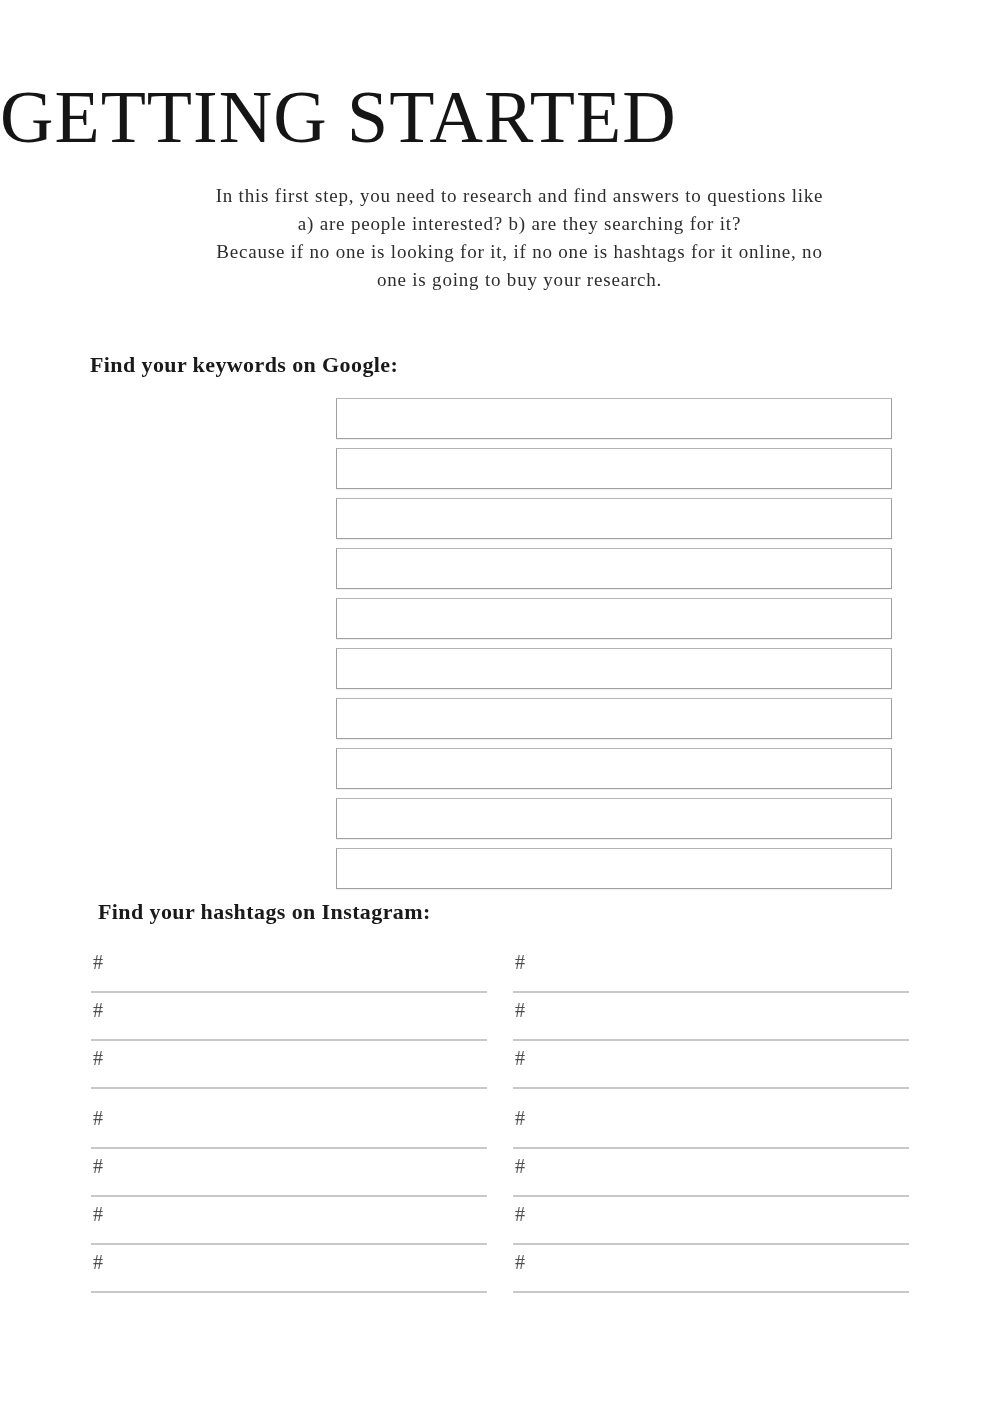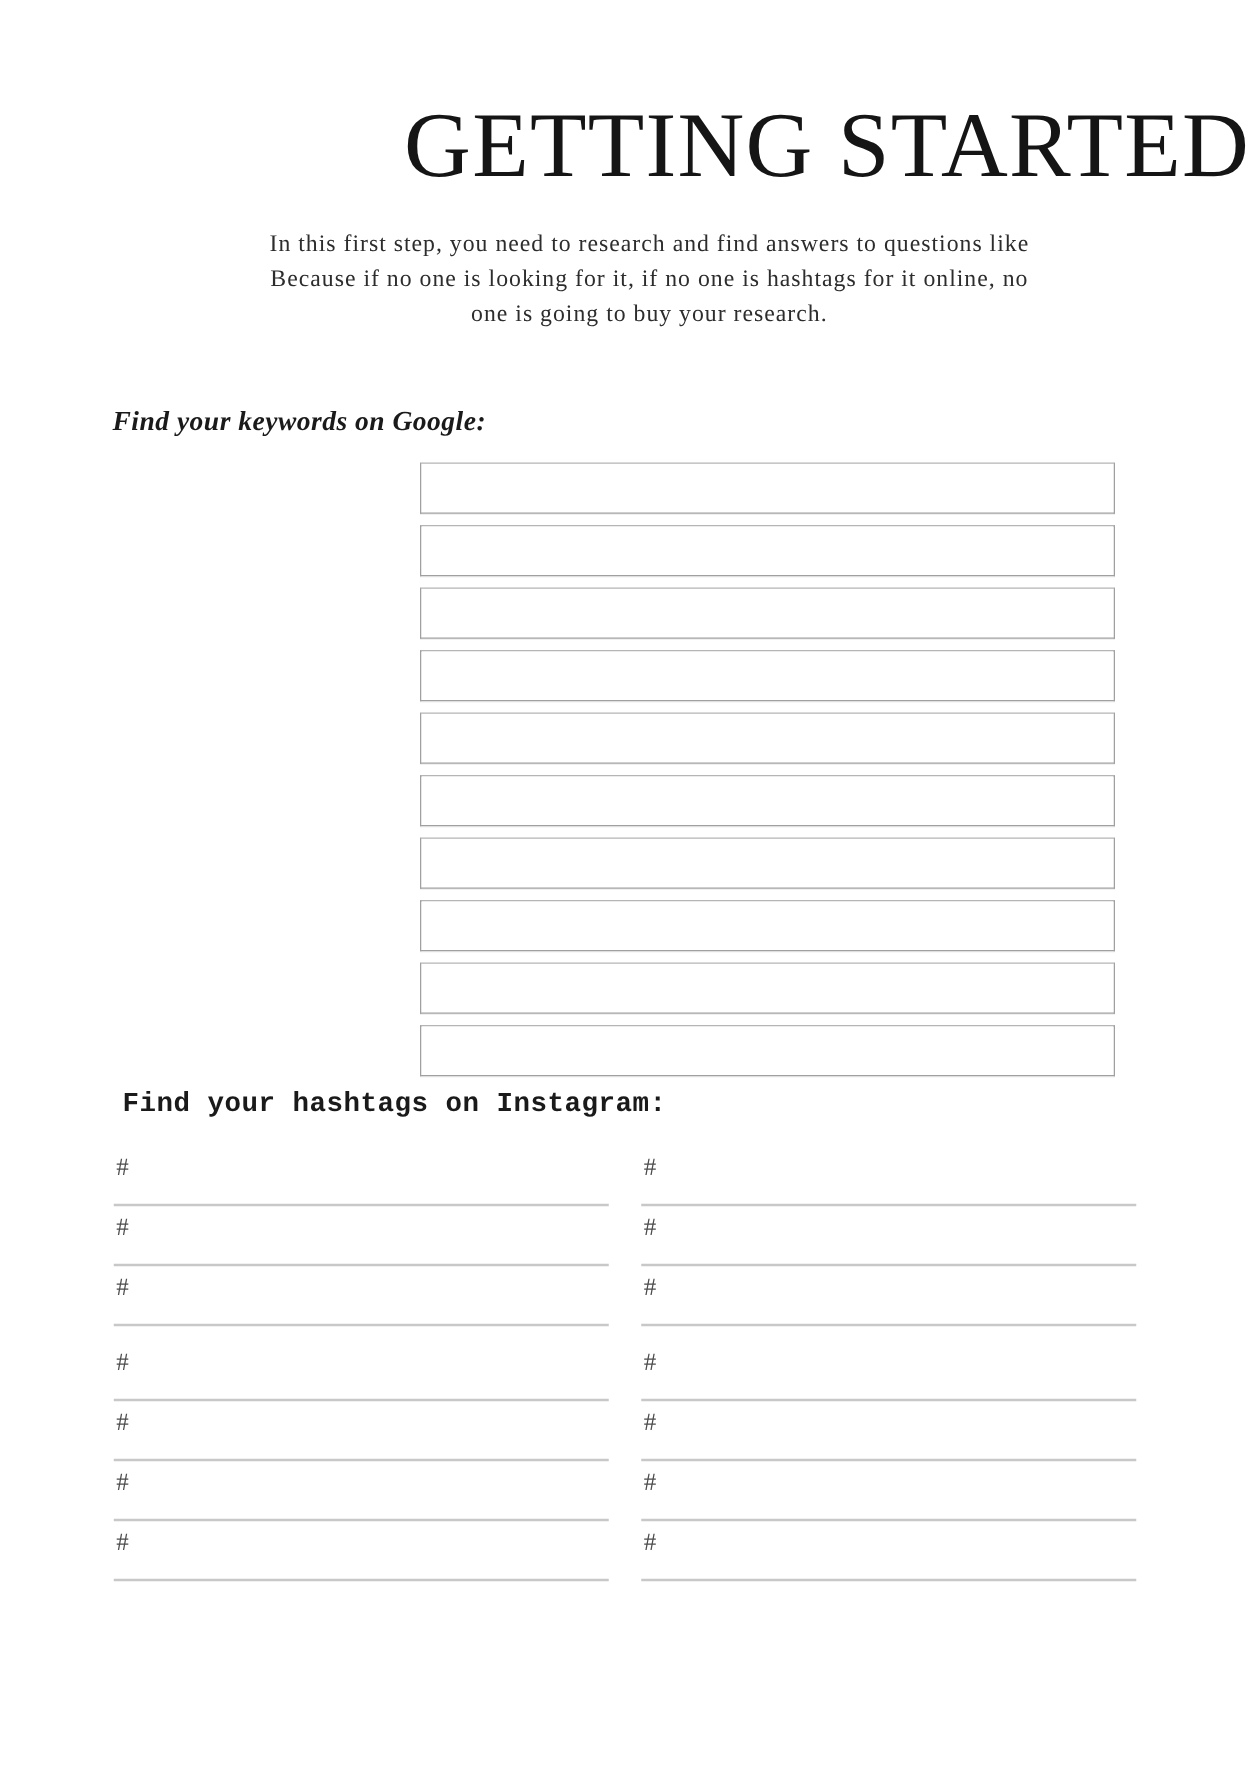--- a/index.html
+++ b/index.html
@@ -8,21 +8,21 @@
     width: 1000px;
     height: 1414px;
     overflow: hidden;
     font-family: "Liberation Serif", serif;
     color: #222222;
     position: relative;
   }
   .page { padding-top: 80px; }
 
   .title {
-    text-align: right;
+    text-align: left;
     font-size: 74px;
     font-weight: 400;
     letter-spacing: 1px;
     color: #151515;
     line-height: 1.0;
     white-space: nowrap;
   }
 
   .intro {
     margin-top: 28px;
@@ -34,22 +34,22 @@
     padding-left: 39px;
   }
 
   .section-heading {
     font-size: 22px;
     font-weight: 700;
     letter-spacing: 0.4px;
     color: #1a1a1a;
     line-height: 27px;
   }
-  .google-heading { margin-top: 57px; margin-left: 90px; font-style: italic; }
-  .instagram-heading { margin-left: 98px; font-family: Liberation Mono, monospace; }
+  .google-heading { margin-top: 57px; margin-left: 90px; }
+  .instagram-heading { margin-left: 98px; }
 
   .keyword-boxes {
     margin-top: 20px;
     margin-left: 336px;
     width: 556px;
   }
   .keyword-input {
     display: block;
     width: 556px;
     height: 41px;
@@ -103,20 +103,21 @@
 </style>
 </head>
 <body>
 
 <div class="page">
 
   <h1 class="title">GETTING STARTED</h1>
 
   <div class="intro">
     <div>In this first step, you need to research and find answers to questions like</div>
+    <div>a) are people interested? b) are they searching for it?</div>
     <div>Because if no one is looking for it, if no one is hashtags for it online, no</div>
     <div>one is going to buy your research.</div>
   </div>
 
   <div class="section-heading google-heading">Find your keywords on Google:</div>
 
   <div class="keyword-boxes" id="keyword-boxes">
       <input type="text" class="keyword-input" style="">
       <input type="text" class="keyword-input" style="">
       <input type="text" class="keyword-input" style="">

